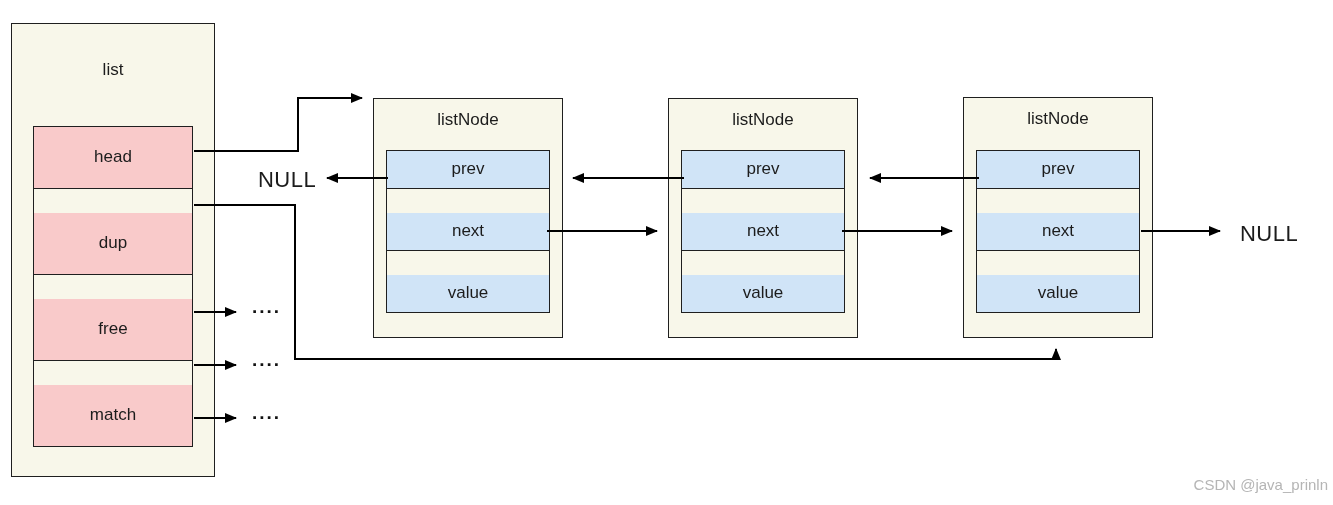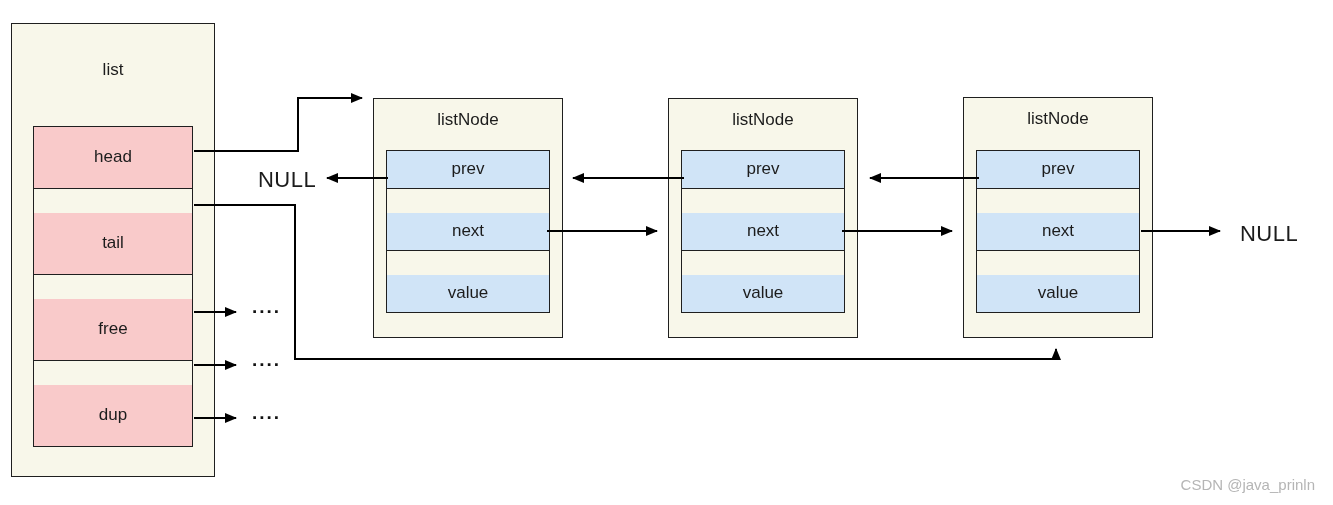--- a/index.html
+++ b/index.html
@@ -38,45 +38,45 @@
     color:#1c1c1c; letter-spacing:0.5px;
   }
   .dots {
     position:absolute; font-size:19px; font-weight:bold;
     letter-spacing:2px; color:#111; line-height:1;
   }
   #arrows { position:absolute; left:0; top:0; pointer-events:none; }
   .arrow-line { stroke:var(--arrow,#000000); stroke-width:2; fill:none; }
   .arrow-head { fill:var(--arrow,#000000); }
   .watermark {
-    position:absolute; right:18px; top:476px; font-size:15px;
+    position:absolute; right:5px; top:476px; font-size:15px;
     color:var(--watermark,#b5b5b5);
     margin-left:36px;
   }
 </style>
 </head>
 <body>
 
 <div id="canvas">
 
   <div class="outer-box" style="left:11px; top:23px; width:204px; height:454px;">
     <div class="box-title" style="top:36px;">list</div>
   </div>
   <div class="rows-stack pink" style="left:33px; top:126px; width:160px; height:321px;">
     <div class="row">
       <span>head</span>
     </div>
     <div class="row">
-      <span>tail</span>
+      <span>dup</span>
     </div>
     <div class="row">
       <span>free</span>
     </div>
     <div class="row">
-      <span>dup</span>
+      <span>match</span>
     </div>
   </div>
 
   <div class="outer-box" style="left:373px; top:98px; width:190px; height:240px;">
     <div class="box-title" style="top:11px;">listNode</div>
     <div class="rows-stack blue" style="left:12px; top:51px; width:164px; height:163px;">
       <div class="row">
         <span>prev</span>
       </div>
       <div class="row">

